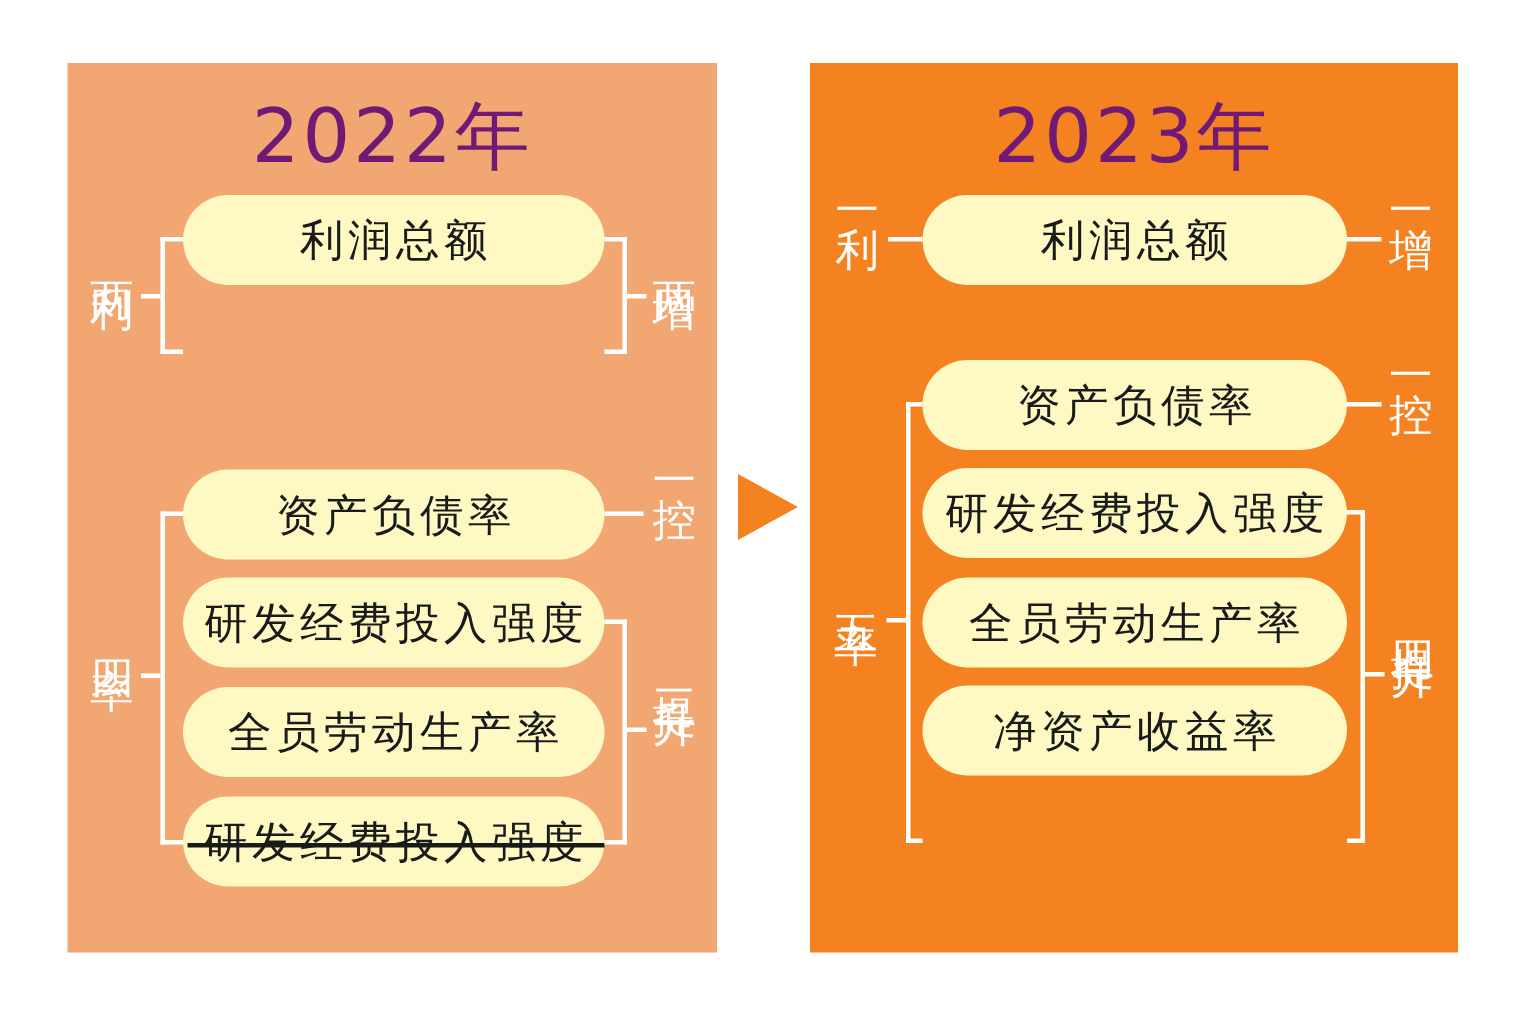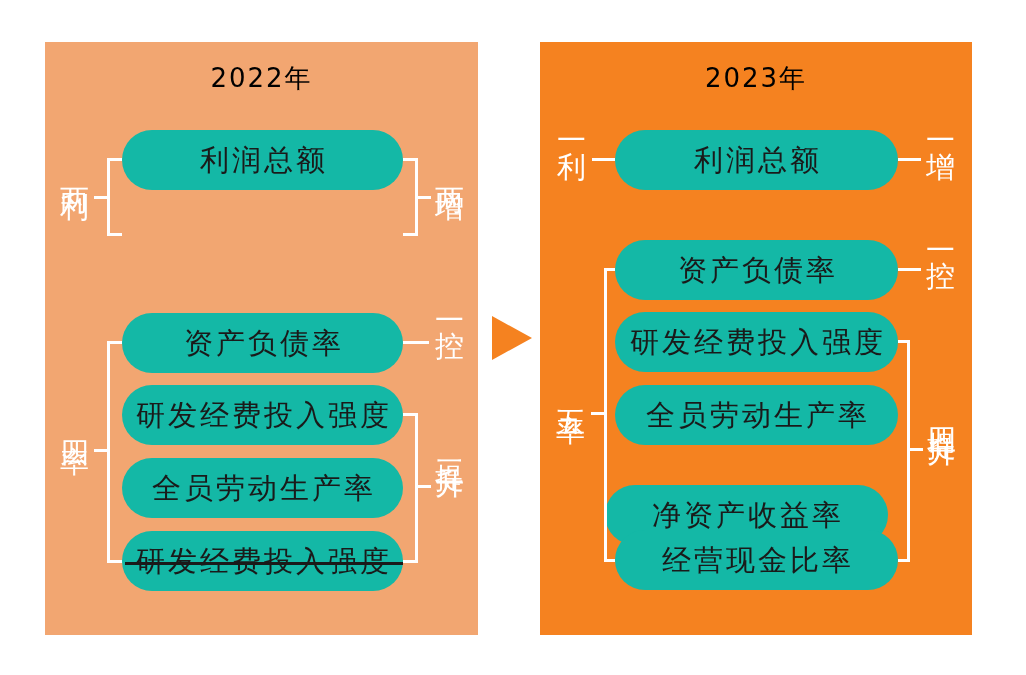--- a/index.html
+++ b/index.html
@@ -15,30 +15,30 @@
     position: absolute;
     top: 42px;
     height: 593px;
   }
   .panel-title {
     position: absolute;
     left: 0;
     top: 22px;
     width: 100%;
     text-align: center;
-    color: #000000;
-    font-size: 26px;
+    color: #701a75;
+    font-size: 50px;
     line-height: 1.1;
     letter-spacing: 2px;
     white-space: nowrap;
   }
   .pill {
     position: absolute;
     height: 60px;
-    background: #14b8a6;
+    background: #fef9c3;
     border-radius: 30px;
     display: flex;
     align-items: center;
     justify-content: center;
   }
   .pill-label {
     position: relative;
     color: #1a1a1a;
     font-size: 29px;
     letter-spacing: 3px;
@@ -137,25 +137,22 @@
     </div>
     <div class="pill" style="left:75px; top:198px; width:283px;">
       <span class="pill-label">资产负债率</span>
     </div>
     <div class="pill" style="left:75px; top:270px; width:283px;">
       <span class="pill-label">研发经费投入强度</span>
     </div>
     <div class="pill" style="left:75px; top:343px; width:283px;">
       <span class="pill-label">全员劳动生产率</span>
     </div>
-    <div class="pill" style="left:65px; top:415px; width:283px;margin-top:28px;">
+    <div class="pill" style="left:75px; top:415px; width:283px;">
       <span class="pill-label">净资产收益率</span>
-    </div>
-    <div class="pill" style="left:75px; top:488px; width:283px;">
-      <span class="pill-label">经营现金比率</span>
     </div>
 
     <div class="stub" style="left:52px; top:116px; width:23px;"></div>
     <div class="vlabel" style="left:16px; top:83px;">一利</div>
 
     <div class="stub" style="left:358px; top:116px; width:23px;"></div>
     <div class="vlabel" style="left:385px; top:83px;">一增</div>
 
     <div class="stub" style="left:358px; top:226px; width:23px;"></div>
     <div class="vlabel" style="left:385px; top:193px;">一控</div>

